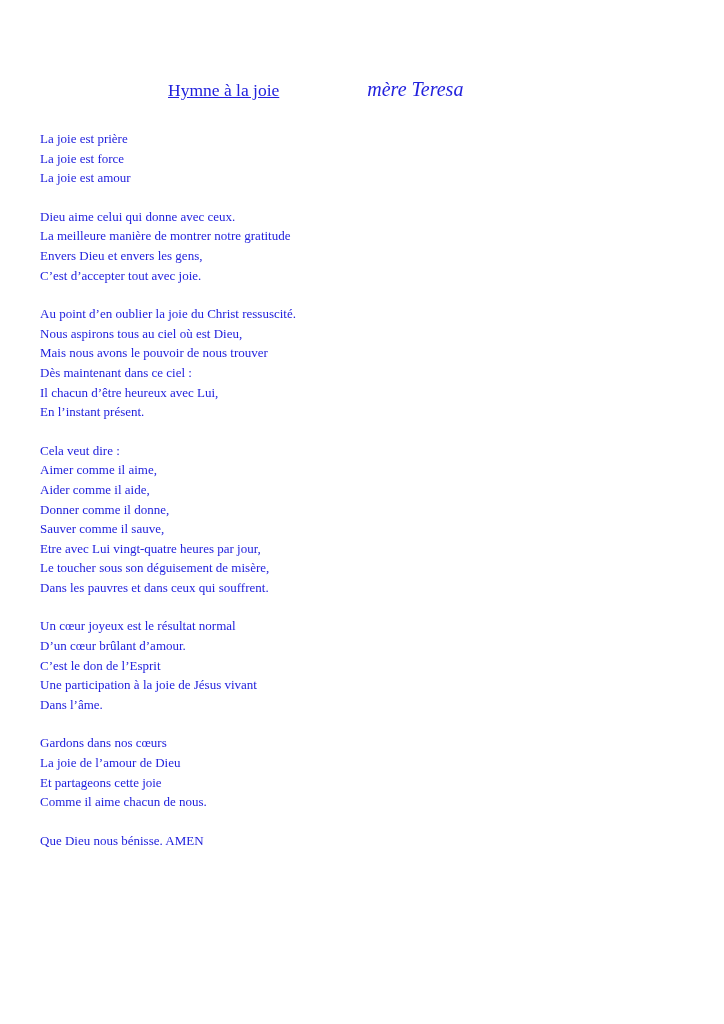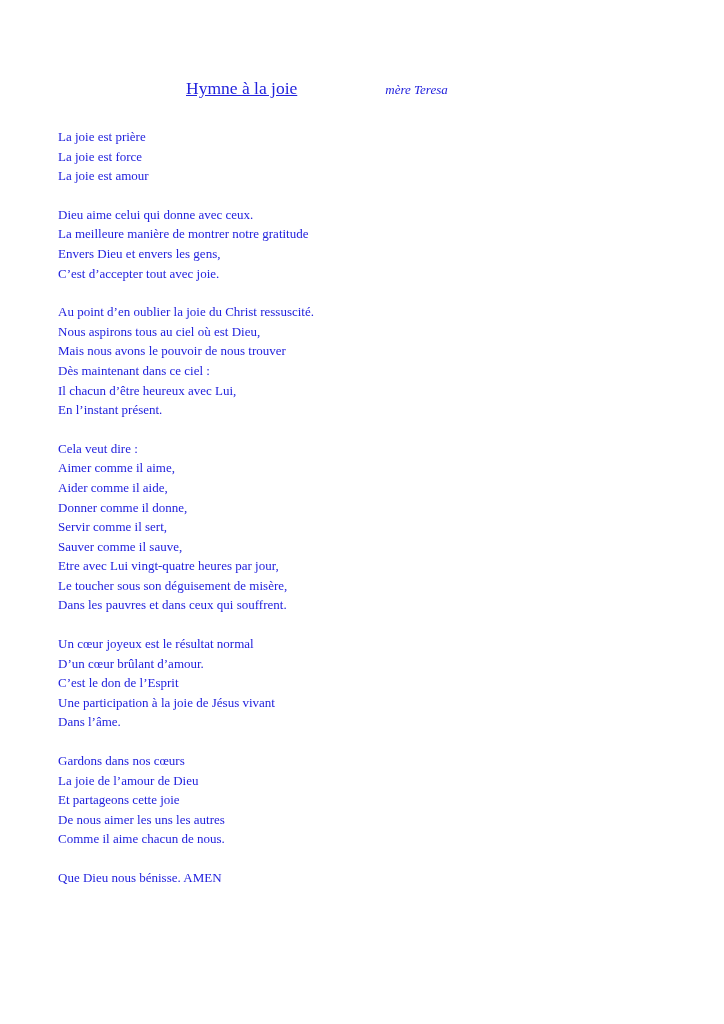--- a/index.html
+++ b/index.html
@@ -12,36 +12,36 @@
     height: 1024px;
     font-family: "Liberation Serif", serif;
     color: #2222dd;
     position: relative;
     overflow: hidden;
   }
   .page {
     width: 724px;
     height: 1024px;
     box-sizing: border-box;
-    padding: 78px 60px 0 58px;
+    padding: 78px 60px 0 40px;
     position: relative;
   }
   .title-row {
     display: flex;
     align-items: baseline;
     margin-left: 128px;
     margin-bottom: 28px;
   }
   .doc-title {
     font-size: 17.5px;
     text-decoration: underline;
     white-space: nowrap;
   }
   .doc-author {
-    font-size: 13px;
+    font-size: 20px;
     font-style: italic;
     margin-left: 88px;
     white-space: nowrap;
   }
   .stanza {
     margin: 0 0 19px 0;
   }
   .line {
     font-size: 13px;
     line-height: 19.6px;
@@ -80,40 +80,38 @@
       <div class="line">Dès maintenant dans ce ciel :</div>
       <div class="line">Il chacun d’être heureux avec Lui,</div>
       <div class="line">En l’instant présent.</div>
     </div>
 
     <div class="stanza">
       <div class="line">Cela veut dire :</div>
       <div class="line">Aimer comme il aime,</div>
       <div class="line">Aider comme il aide,</div>
       <div class="line">Donner comme il donne,</div>
-      <div class="line">Servir comme il sert,</div>
       <div class="line">Sauver comme il sauve,</div>
       <div class="line">Etre avec Lui vingt-quatre heures par jour,</div>
       <div class="line">Le toucher sous son déguisement de misère,</div>
       <div class="line">Dans les pauvres et dans ceux qui souffrent.</div>
     </div>
 
     <div class="stanza">
       <div class="line">Un cœur joyeux est le résultat normal</div>
       <div class="line">D’un cœur brûlant d’amour.</div>
       <div class="line">C’est le don de l’Esprit</div>
       <div class="line">Une participation à la joie de Jésus vivant</div>
       <div class="line">Dans l’âme.</div>
     </div>
 
     <div class="stanza">
       <div class="line">Gardons dans nos cœurs</div>
       <div class="line">La joie de l’amour de Dieu</div>
       <div class="line">Et partageons cette joie</div>
-      <div class="line">De nous aimer les uns les autres</div>
       <div class="line">Comme il aime chacun de nous.</div>
     </div>
 
     <div class="stanza">
       <div class="line">Que Dieu nous bénisse. AMEN</div>
     </div>
 
   </div>
 </div>
 

